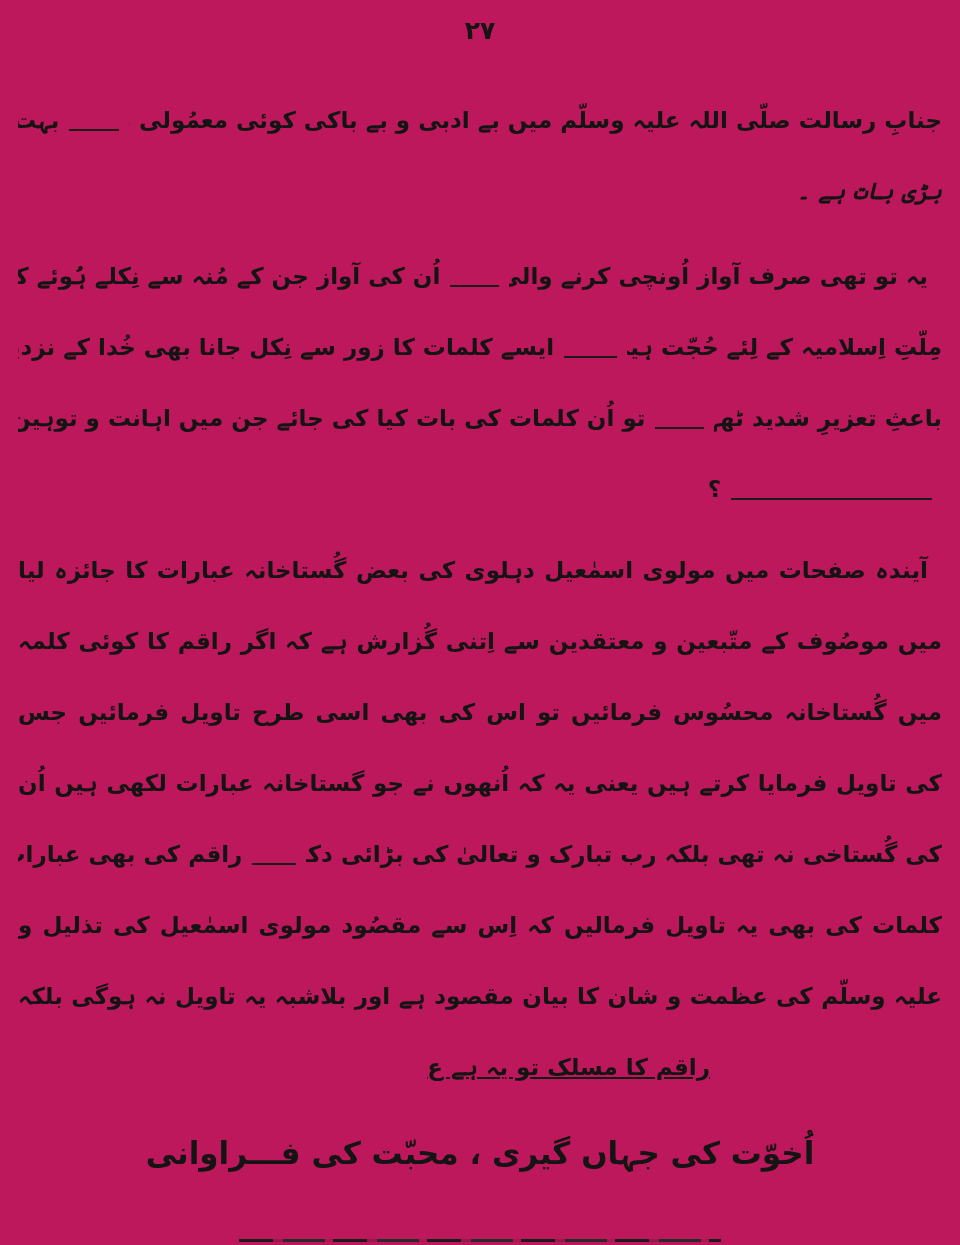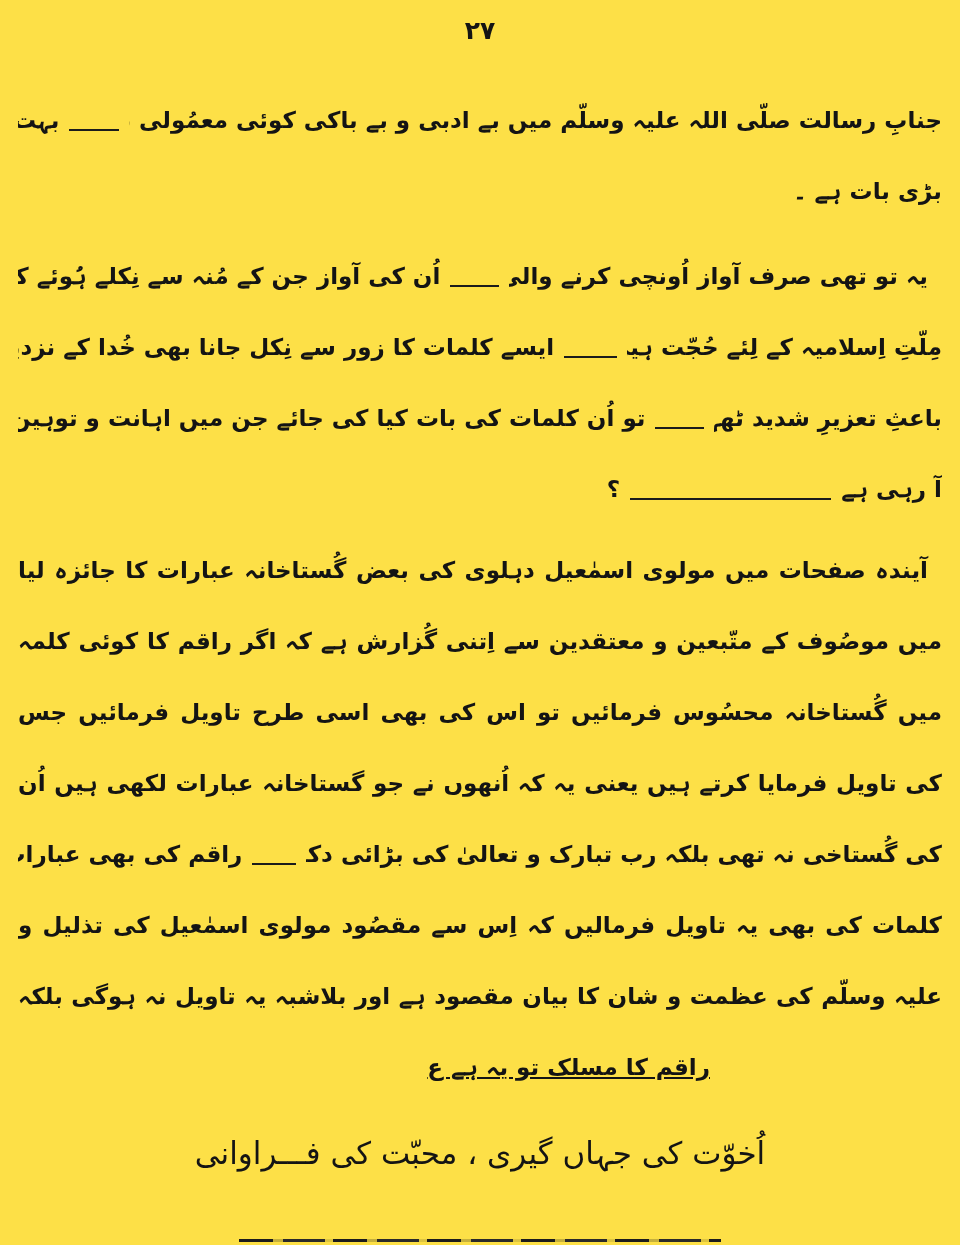--- a/index.html
+++ b/index.html
@@ -1,20 +1,20 @@
 <!DOCTYPE html>
 <html lang="ur" dir="rtl"><head>
 <meta charset="utf-8">
 <style>
   html,body{margin:0;padding:0;background:#e8e8e8;}
   .page{
     position:relative;
     width:960px;height:1245px;
     margin:0 auto;
-    background:#fde047;
+    background:#be185d;
     color:#141414;
     font-family:"DejaVu Sans", sans-serif;
     direction:rtl;
     overflow:hidden;
     box-sizing:border-box;
     padding:10px 18px 0 18px;
   }
   .page-number{
     text-align:center;
     font-size:25px;
@@ -57,32 +57,33 @@
     font-size:23px;
     font-weight:bold;
     text-align:justify;
     text-align-last:justify;
     overflow:hidden;
   }
   .blockline.first{text-indent:14px;}
   .blockline.endline{
     text-align:right;
     text-align-last:right;
+    font-style:italic;
   }
   .blockline.shifted{
     text-align:right;
     text-align-last:right;
     padding-right:232px;
     text-decoration:underline;
   }
   .verse{
     margin-top:20px;
     text-align:center;
     font-size:31px;
-    font-weight:normal;
+    font-weight:bold;
     line-height:60px;
   }
   .footer-rule{
     margin:56px auto 0 auto;
     width:482px;
     height:3px;
     background:repeating-linear-gradient(90deg,
       #1c1c1c 0px, #1c1c1c 34px,
       rgba(28,28,28,0.25) 34px, rgba(28,28,28,0.25) 44px,
       #2a2a2a 44px, #2a2a2a 86px,
@@ -115,21 +116,20 @@
       <span class="seg">مِلّتِ اِسلامیہ کے لِئے حُجّت ہیں</span>
       <span class="blank"></span>
       <span class="seg">ایسے کلمات کا زور سے نِکل جانا بھی خُدا کے نزدیک</span>
     </div>
     <div class="line">
       <span class="seg">باعثِ تعزیرِ شدید ٹھہرا</span>
       <span class="blank"></span>
       <span class="seg">تو اُن کلمات کی بات کیا کی جائے جن میں اہانت و توہین کی بُو</span>
     </div>
     <div class="line">
-      <span class="seg">آ رہی ہے</span>
       <span class="blank fixed"></span>
       <span class="seg">؟</span>
     </div>
   </div>
 
   <div class="para p3">
     <div class="blockline first">آیندہ صفحات میں مولوی اسمٰعیل دہلوی کی بعض گُستاخانہ عبارات کا جائزہ لیا جائے گا اِس سلسلے</div>
     <div class="blockline">میں موصُوف کے متّبعین و معتقدین سے اِتنی گُزارش ہے کہ اگر راقم کا کوئی کلمہ یا عبارت مولوی اسمٰعیل کی شان</div>
     <div class="blockline">میں گُستاخانہ محسُوس فرمائیں تو اس کی بھی اسی طرح تاویل فرمائیں جس طرح مولانا اسمٰعیل کی گستاخانہ عبارات</div>
     <div class="blockline">کی تاویل فرمایا کرتے ہیں یعنی یہ کہ اُنھوں نے جو گستاخانہ عبارات لکھی ہیں اُن سے مقصُود حضور صلی اللہ علیہ وسلّم</div>

